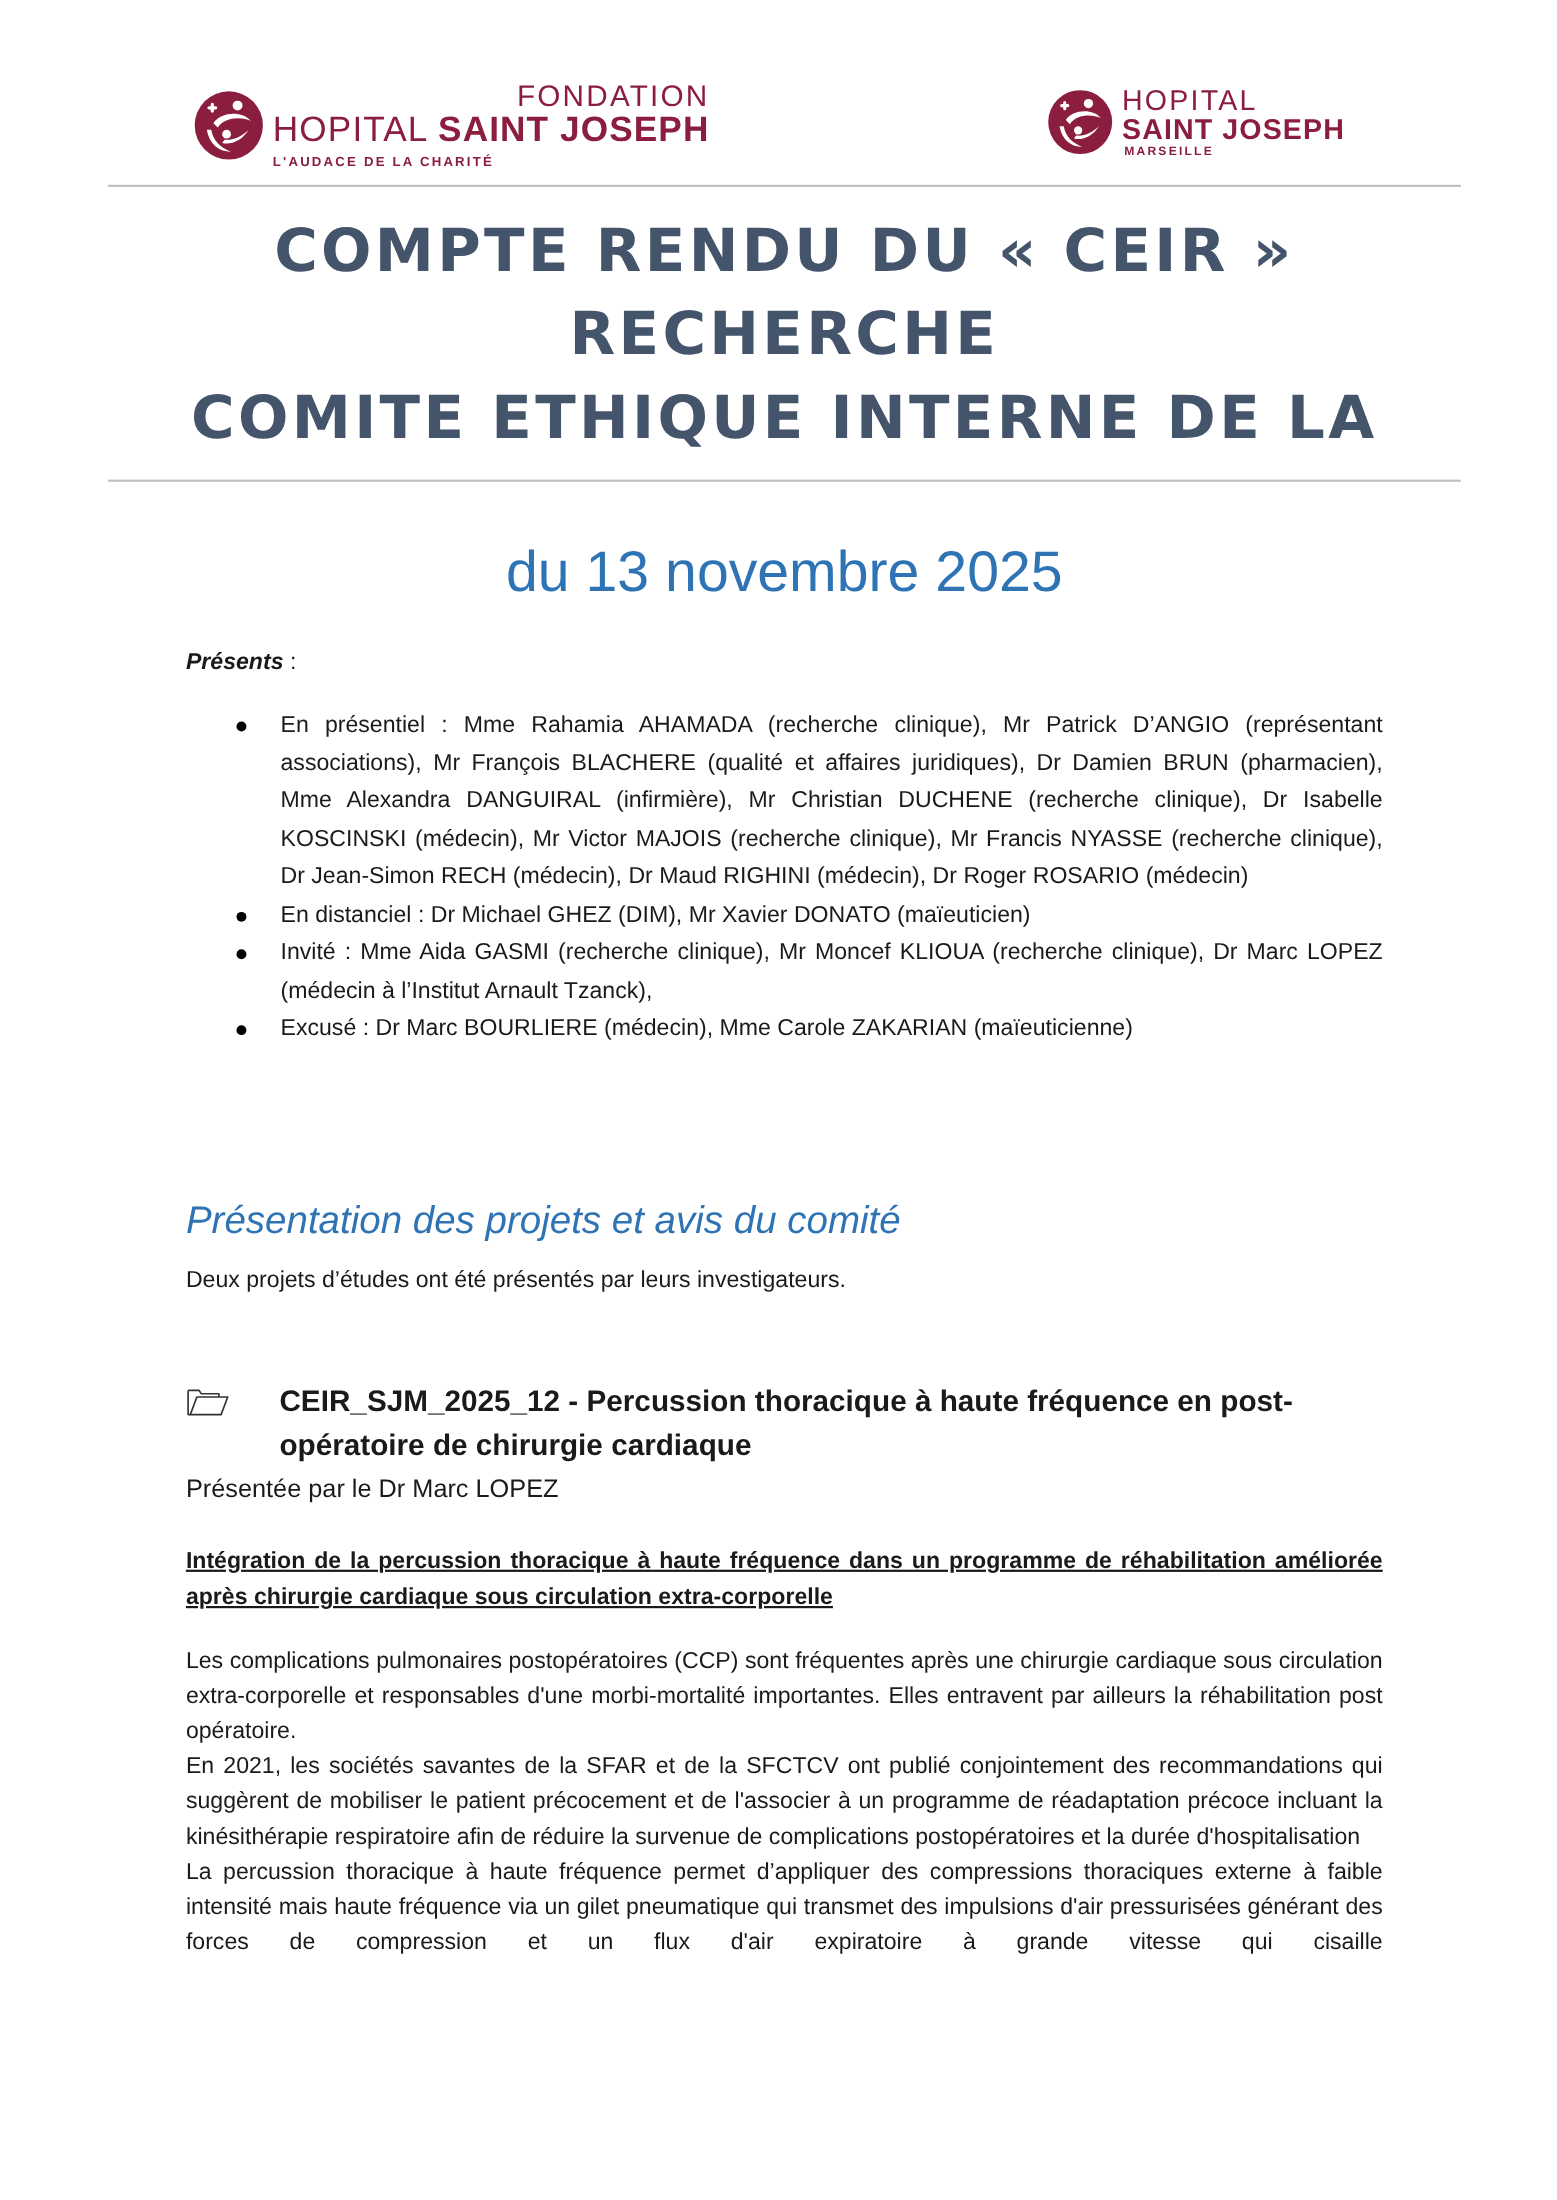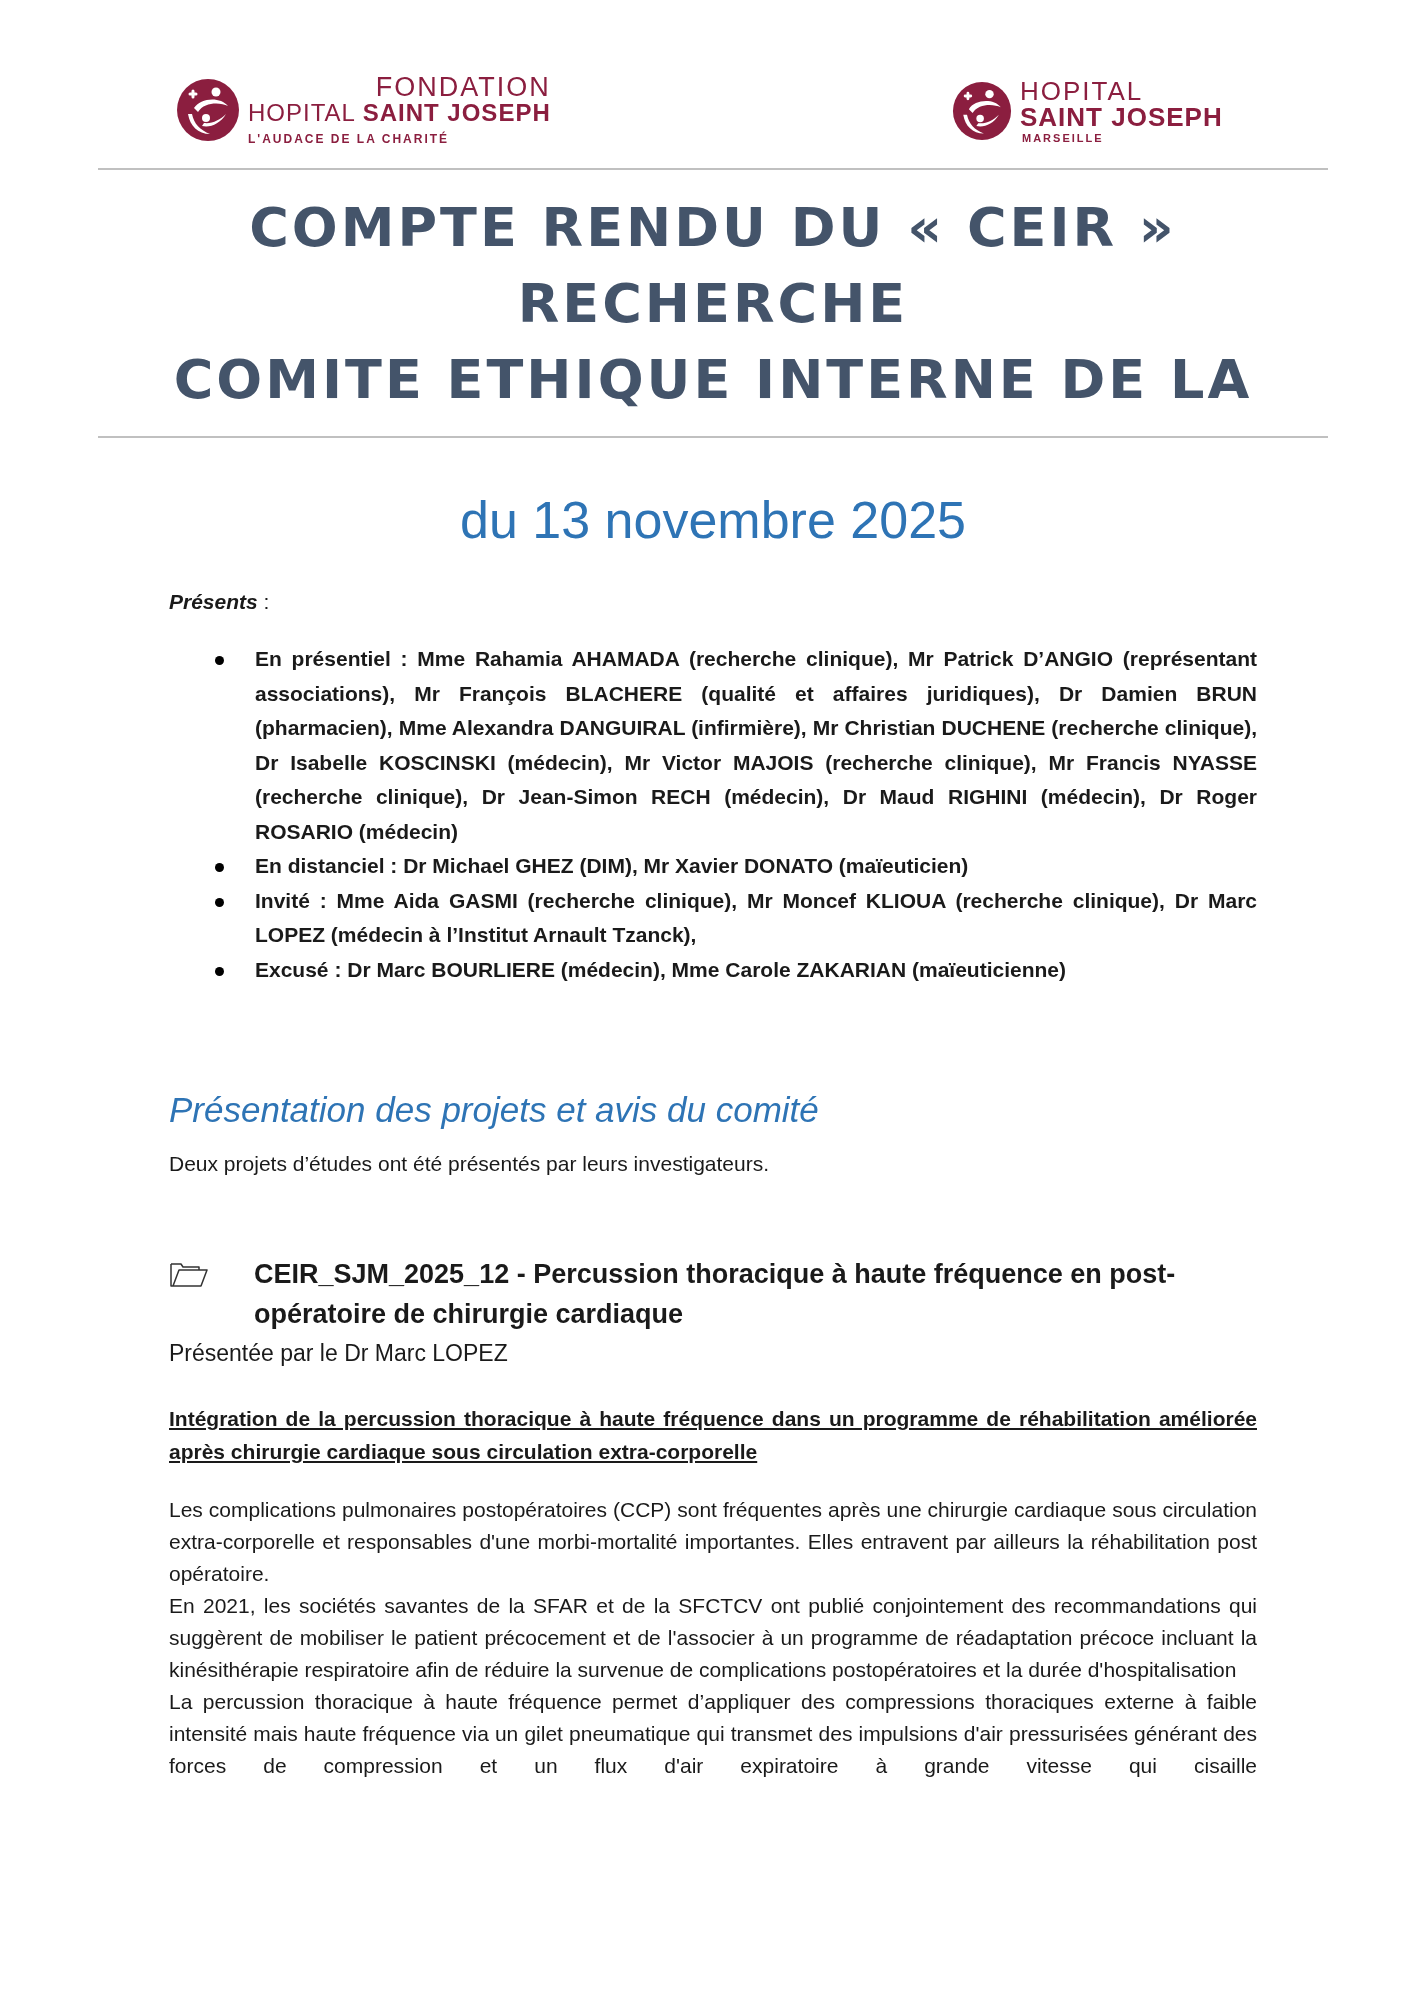--- a/index.html
+++ b/index.html
@@ -5,21 +5,21 @@
     html, body { margin: 0; padding: 0; background: #ffffff; }
     body {
       width: 1415px; height: 2000px; position: relative; overflow: hidden;
       font-family: "Liberation Sans", "DejaVu Sans", sans-serif; color: #1a1a1a;
     }
     .logo { position: absolute; display: flex; align-items: center; color: #8b1e3f; }
     .logo .mark { width: 64px; height: 64px; flex: 0 0 auto; }
     .logo .txt { margin-left: 8px; line-height: 1; }
     .logo-left { left: 176px; top: 74px; }
     .logo-left .l1 { font-size: 27px; letter-spacing: 2px; text-align: right; }
-    .logo-left .l2 { font-size: 24px; letter-spacing: 1px; margin-top: 0px; }
+    .logo-left .l2 { font-size: 32px; letter-spacing: 1px; margin-top: 0px; }
     .logo-left .l2 b { font-weight: 700; letter-spacing: 1px; }
     .logo-left .l3 { font-size: 12px; font-weight: 700; letter-spacing: 2px; margin-top: 8px; }
     .logo-right { left: 952px; top: 78px; }
     .logo-right .l1 { font-size: 26px; letter-spacing: 2px; }
     .logo-right .l2 { font-size: 26px; font-weight: 700; letter-spacing: 1px; }
     .logo-right .l3 { font-size: 11px; font-weight: 700; letter-spacing: 2px; margin-top: 3px; margin-left: 2px; }
 
     .rule { position: absolute; left: 98px; width: 1230px; height: 2px; background: #c0c0c0; }
     .rule-top { top: 168px; }
     .rule-bottom { top: 436px; }
@@ -33,21 +33,21 @@
       position: absolute; left: 98px; width: 1230px; top: 490px; text-align: center;
       font-size: 52px; color: #2e74b5;
     }
 
     .content { position: absolute; left: 169px; width: 1088px; }
     .present-label { top: 590px; font-size: 21px; }
     .present-label .it { font-style: italic; font-weight: 700; }
 
     .attendees { top: 642px; left: 169px; font-size: 21px; line-height: 34.5px; text-align: justify; }
     .attendees ul { margin: 0; padding: 0; list-style: none; }
-    .attendees li { position: relative; padding-left: 86px; font-weight: bold; }
+    .attendees li { position: relative; padding-left: 86px; }
     .attendees li::before {
       content: ""; position: absolute; left: 46px; top: 14px; width: 9px; height: 9px;
       border-radius: 50%; background: #000;
     }
     .attendees li.last-line-left { text-align-last: left; }
 
     .section-heading {
       top: 1090px; font-size: 35px; font-style: italic; color: #2e74b5;
     }
     .section-intro { top: 1152px; font-size: 21px; }

